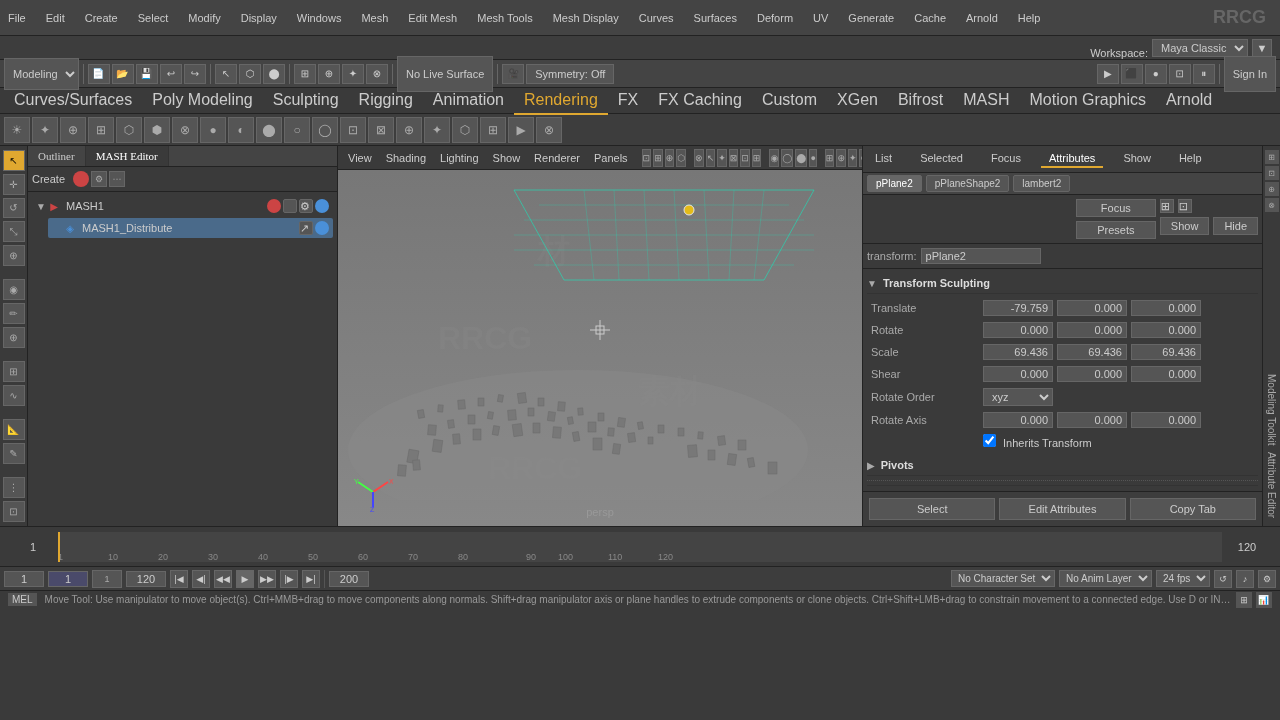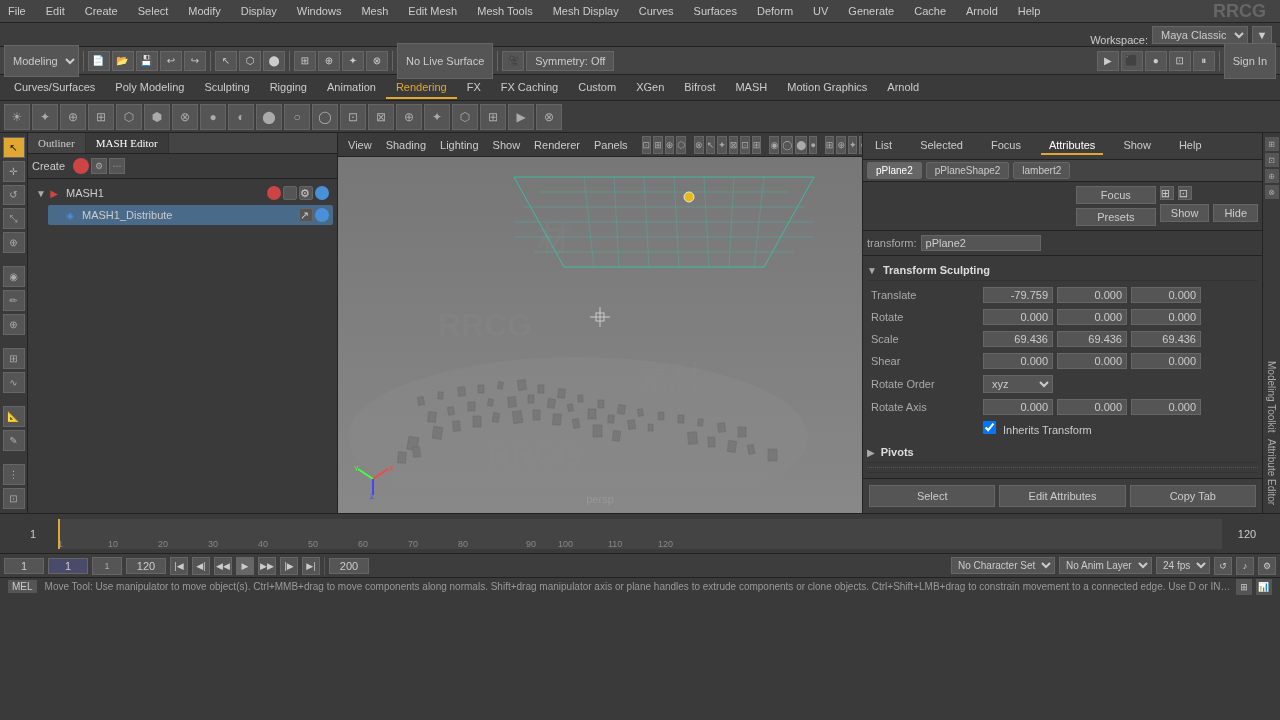--- a/index.html
+++ b/index.html
@@ -1,38 +1,38 @@
 <!DOCTYPE html>
 <html><head>
   <meta charset="utf-8">
   <style>
     * { box-sizing: border-box; margin: 0; padding: 0; }
     body { background: #3a3a3a; color: #ccc; font-family: Arial, sans-serif; font-size: 11px; width: 1280px; height: 720px; overflow: hidden; }
 
     
-    #menubar { background: #444; height: 23px; display: flex; align-items: center; padding: 0 4px; gap: 12px; border-bottom: 1px solid #222; }
+    #menubar { background: #444; height: 36px; display: flex; align-items: center; padding: 0 4px; gap: 12px; border-bottom: 1px solid #222; }
     .menu-item { color: #ccc; cursor: pointer; padding: 2px 4px; font-size: 11px; }
     .rrcg-logo { color: #888; font-size: 18px; font-weight: bold; margin: 0 10px; opacity: 0.5; }
 
     
     #workspace-bar { background: #3d3d3d; height: 24px; display: flex; align-items: center; justify-content: flex-end; padding: 0 8px; border-bottom: 1px solid #222; }
     .workspace-label { color: #ccc; font-size: 11px; margin-right: 4px; margin-top: 11px; }
     .workspace-select { background: #555; color: #ccc; border: 1px solid #666; font-size: 11px; padding: 1px 4px; }
 
     
     #toolbar1 { background: #444; height: 28px; display: flex; align-items: center; padding: 0 4px; gap: 2px; border-bottom: 1px solid #222; }
     .toolbar-dropdown { background: #555; color: #ccc; border: 1px solid #666; font-size: 11px; padding: 1px 4px; height: 32px; }
     .toolbar-sep { width: 1px; height: 20px; background: #666; margin: 0 2px; }
     .toolbar-btn { background: #555; border: 1px solid #666; color: #ccc; width: 22px; height: 20px; cursor: pointer; display: flex; align-items: center; justify-content: center; font-size: 10px; }
     .live-surface-btn { background: #555; border: 1px solid #666; color: #ccc; font-size: 11px; padding: 11px 8px; height: 36px; cursor: pointer; }
     .symmetry-btn { background: #555; border: 1px solid #666; color: #ccc; font-size: 11px; padding: 1px 8px; height: 20px; cursor: pointer; }
 
     
     #tabs-row { background: #3a3a3a; height: 26px; display: flex; align-items: center; padding: 0 4px; border-bottom: 1px solid #222; }
-    .workflow-tab { color: #ccc; padding: 4px 10px; cursor: pointer; font-size: 11px; border-bottom: 2px solid transparent; }
+    .workflow-tab { color: #ccc; padding: 4px 10px; cursor: pointer; font-size: 16px; border-bottom: 2px solid transparent; }
     .workflow-tab.active { color: #e0a830; border-bottom: 2px solid #e0a830; }
 
     
     #shelf-row { background: #3d3d3d; height: 32px; display: flex; align-items: center; padding: 0 4px; gap: 2px; border-bottom: 1px solid #222; }
     .shelf-icon { width: 26px; height: 26px; background: #555; border: 1px solid #666; cursor: pointer; display: flex; align-items: center; justify-content: center; font-size: 12px; color: #aaa; }
 
     
     #main-content { display: flex; height: calc(720px - 22px - 24px - 28px - 26px - 32px - 40px - 24px - 18px); }
 
     

